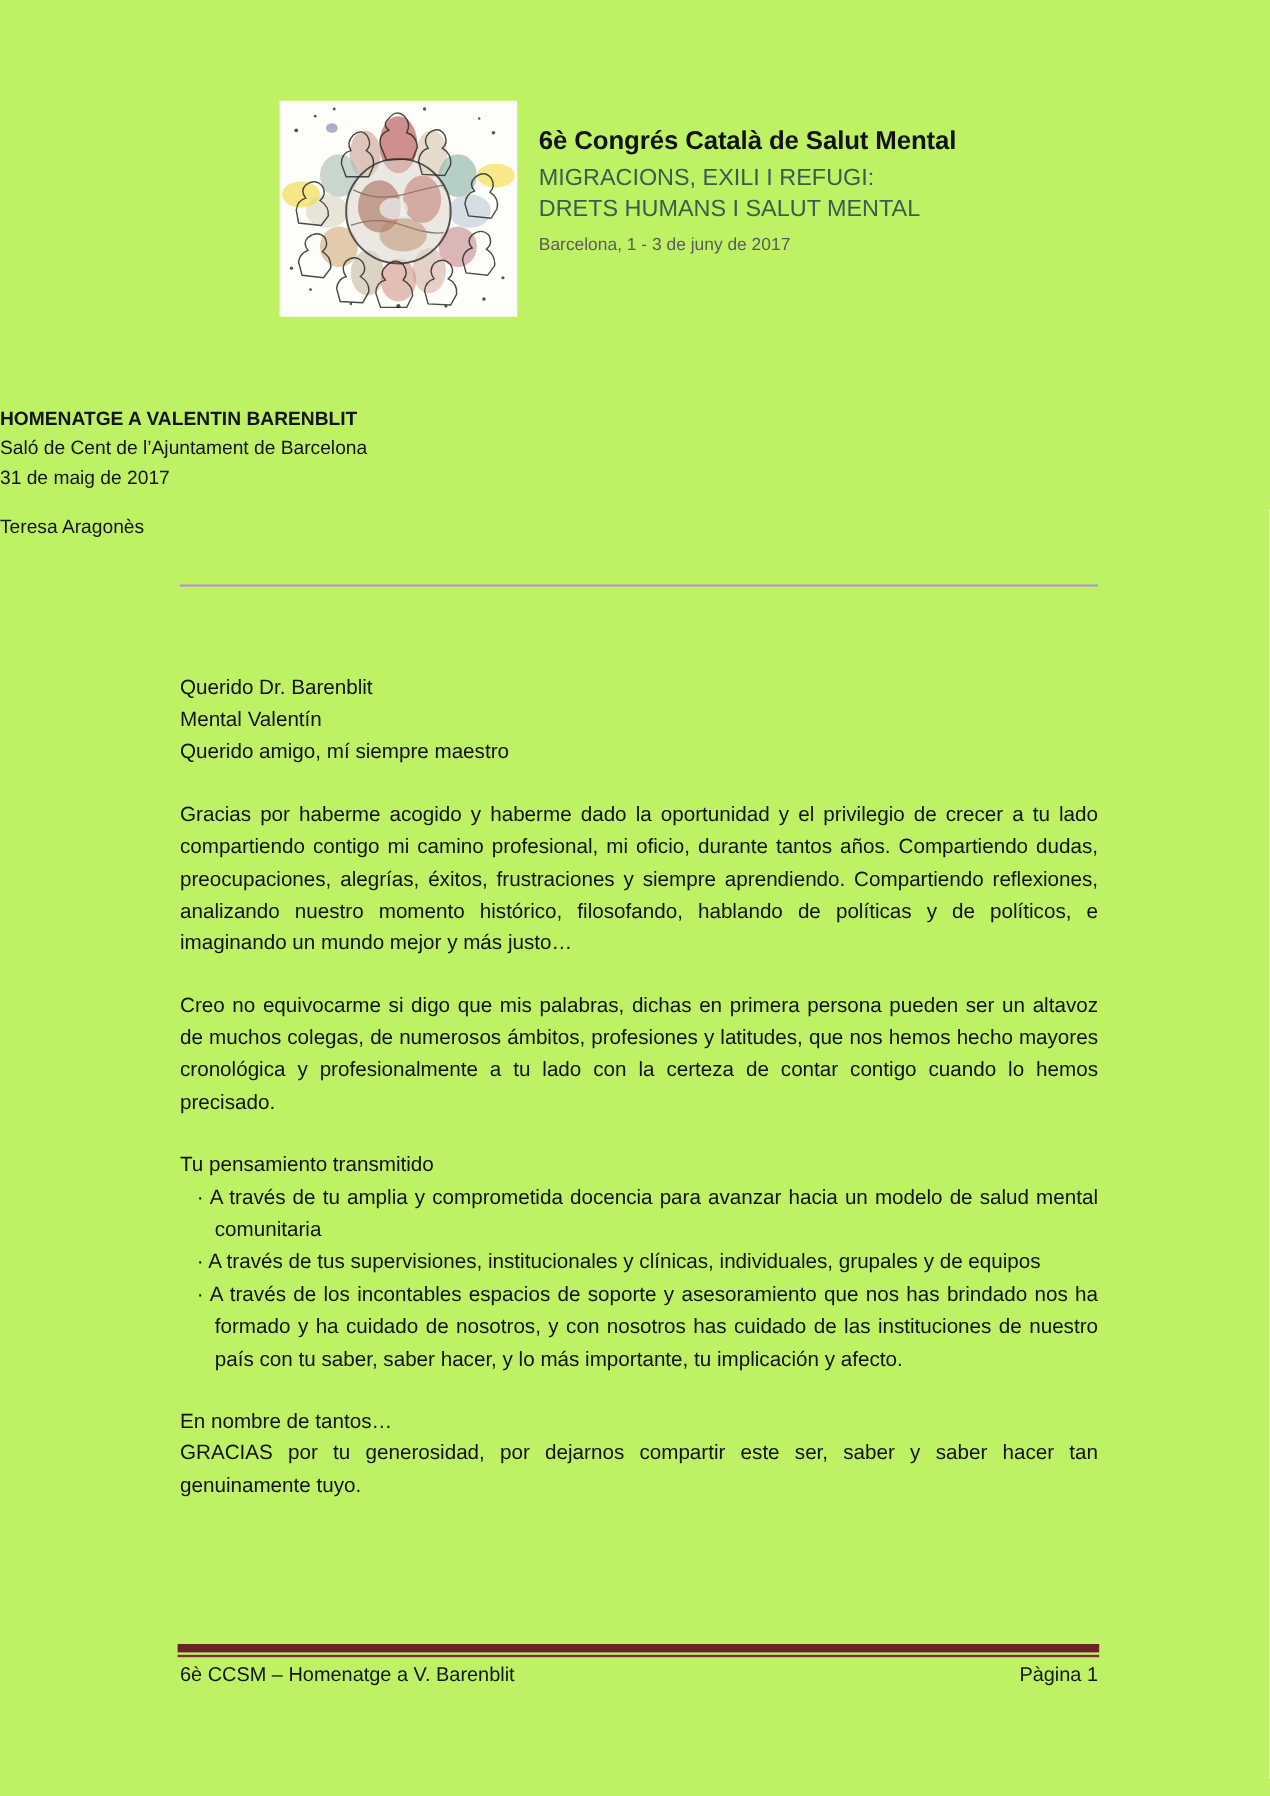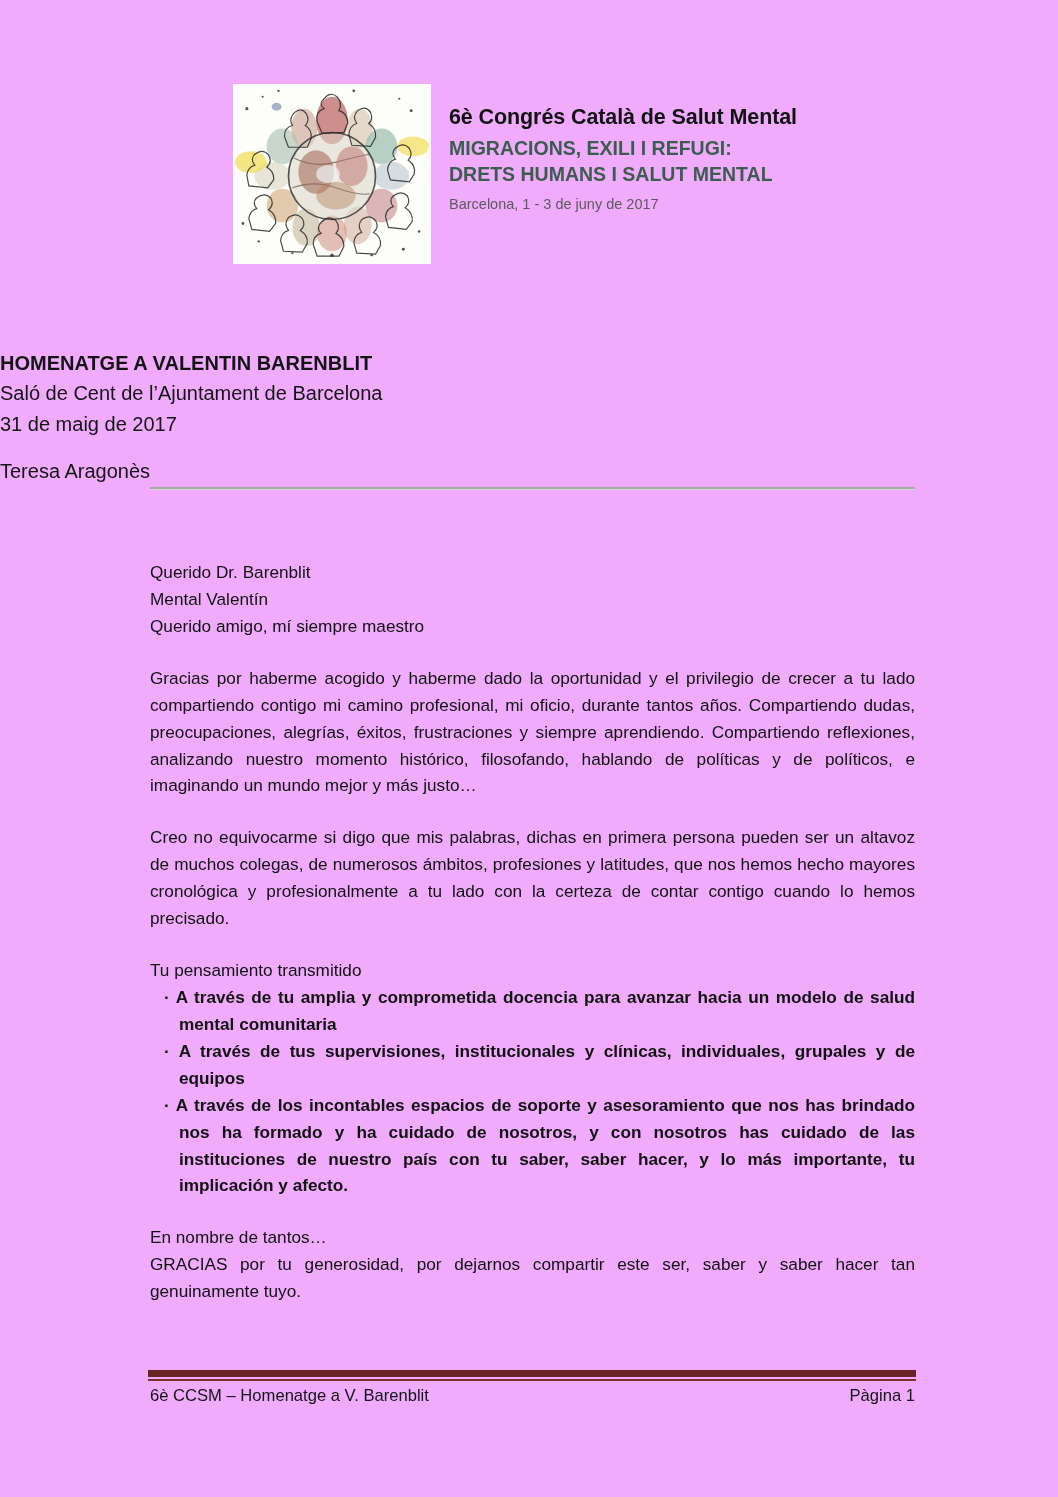--- a/index.html
+++ b/index.html
@@ -10,21 +10,21 @@
   }
   body {
     font-family: "Liberation Sans", sans-serif;
     color: #000000;
   }
   .page {
     position: relative;
     width: 1058px;
     height: 1497px;
     margin: 0 auto;
-    background: #f0abfc;
+    background: #bef264;
     overflow: hidden;
     box-sizing: border-box;
   }
 
   
   .header-banner {
     position: absolute;
     left: 233px;
     top: 84px;
     width: 600px;
@@ -50,39 +50,39 @@
   .congress-title {
     font-size: 21.5px;
     font-weight: bold;
     color: #121212;
     letter-spacing: -0.1px;
     line-height: 1.25;
     white-space: nowrap;
   }
   .congress-sub {
     font-size: 19.5px;
-    font-weight: bold;
+    font-weight: normal;
     color: #3b5d4d;
     line-height: 1.32;
     margin-top: 5px;
     white-space: nowrap;
   }
   .congress-sub .l2 { display: block; }
   .congress-date {
     font-size: 14.5px;
     color: #5b5b5b;
     margin-top: 9px;
     white-space: nowrap;
   }
   .title-block {
     position: absolute;
-    top: 348px;
+    top: 338px;
     left: 0;
     width: 765px;
-    font-size: 20px;
+    font-size: 16px;
     line-height: 1.52;
     color: #141414;
   }
   .title-block .t-strong { font-weight: bold; }
   .title-block .spacer { height: 17px; }
 
   .rule-grey {
     position: absolute;
     left: 150px;
     top: 487px;
@@ -110,21 +110,20 @@
     text-justify: inter-word;
   }
   .letter .gap {
     height: 25px;
   }
   .letter .bullet {
     text-align: justify;
     text-justify: inter-word;
     padding-left: 29px;
     text-indent: -15px;
-    font-weight: bold;
   }
   .letter .bullet .dot {
     display: inline;
   }
 
   
   .footer-rule {
     position: absolute;
     left: 148px;
     top: 1370px;

